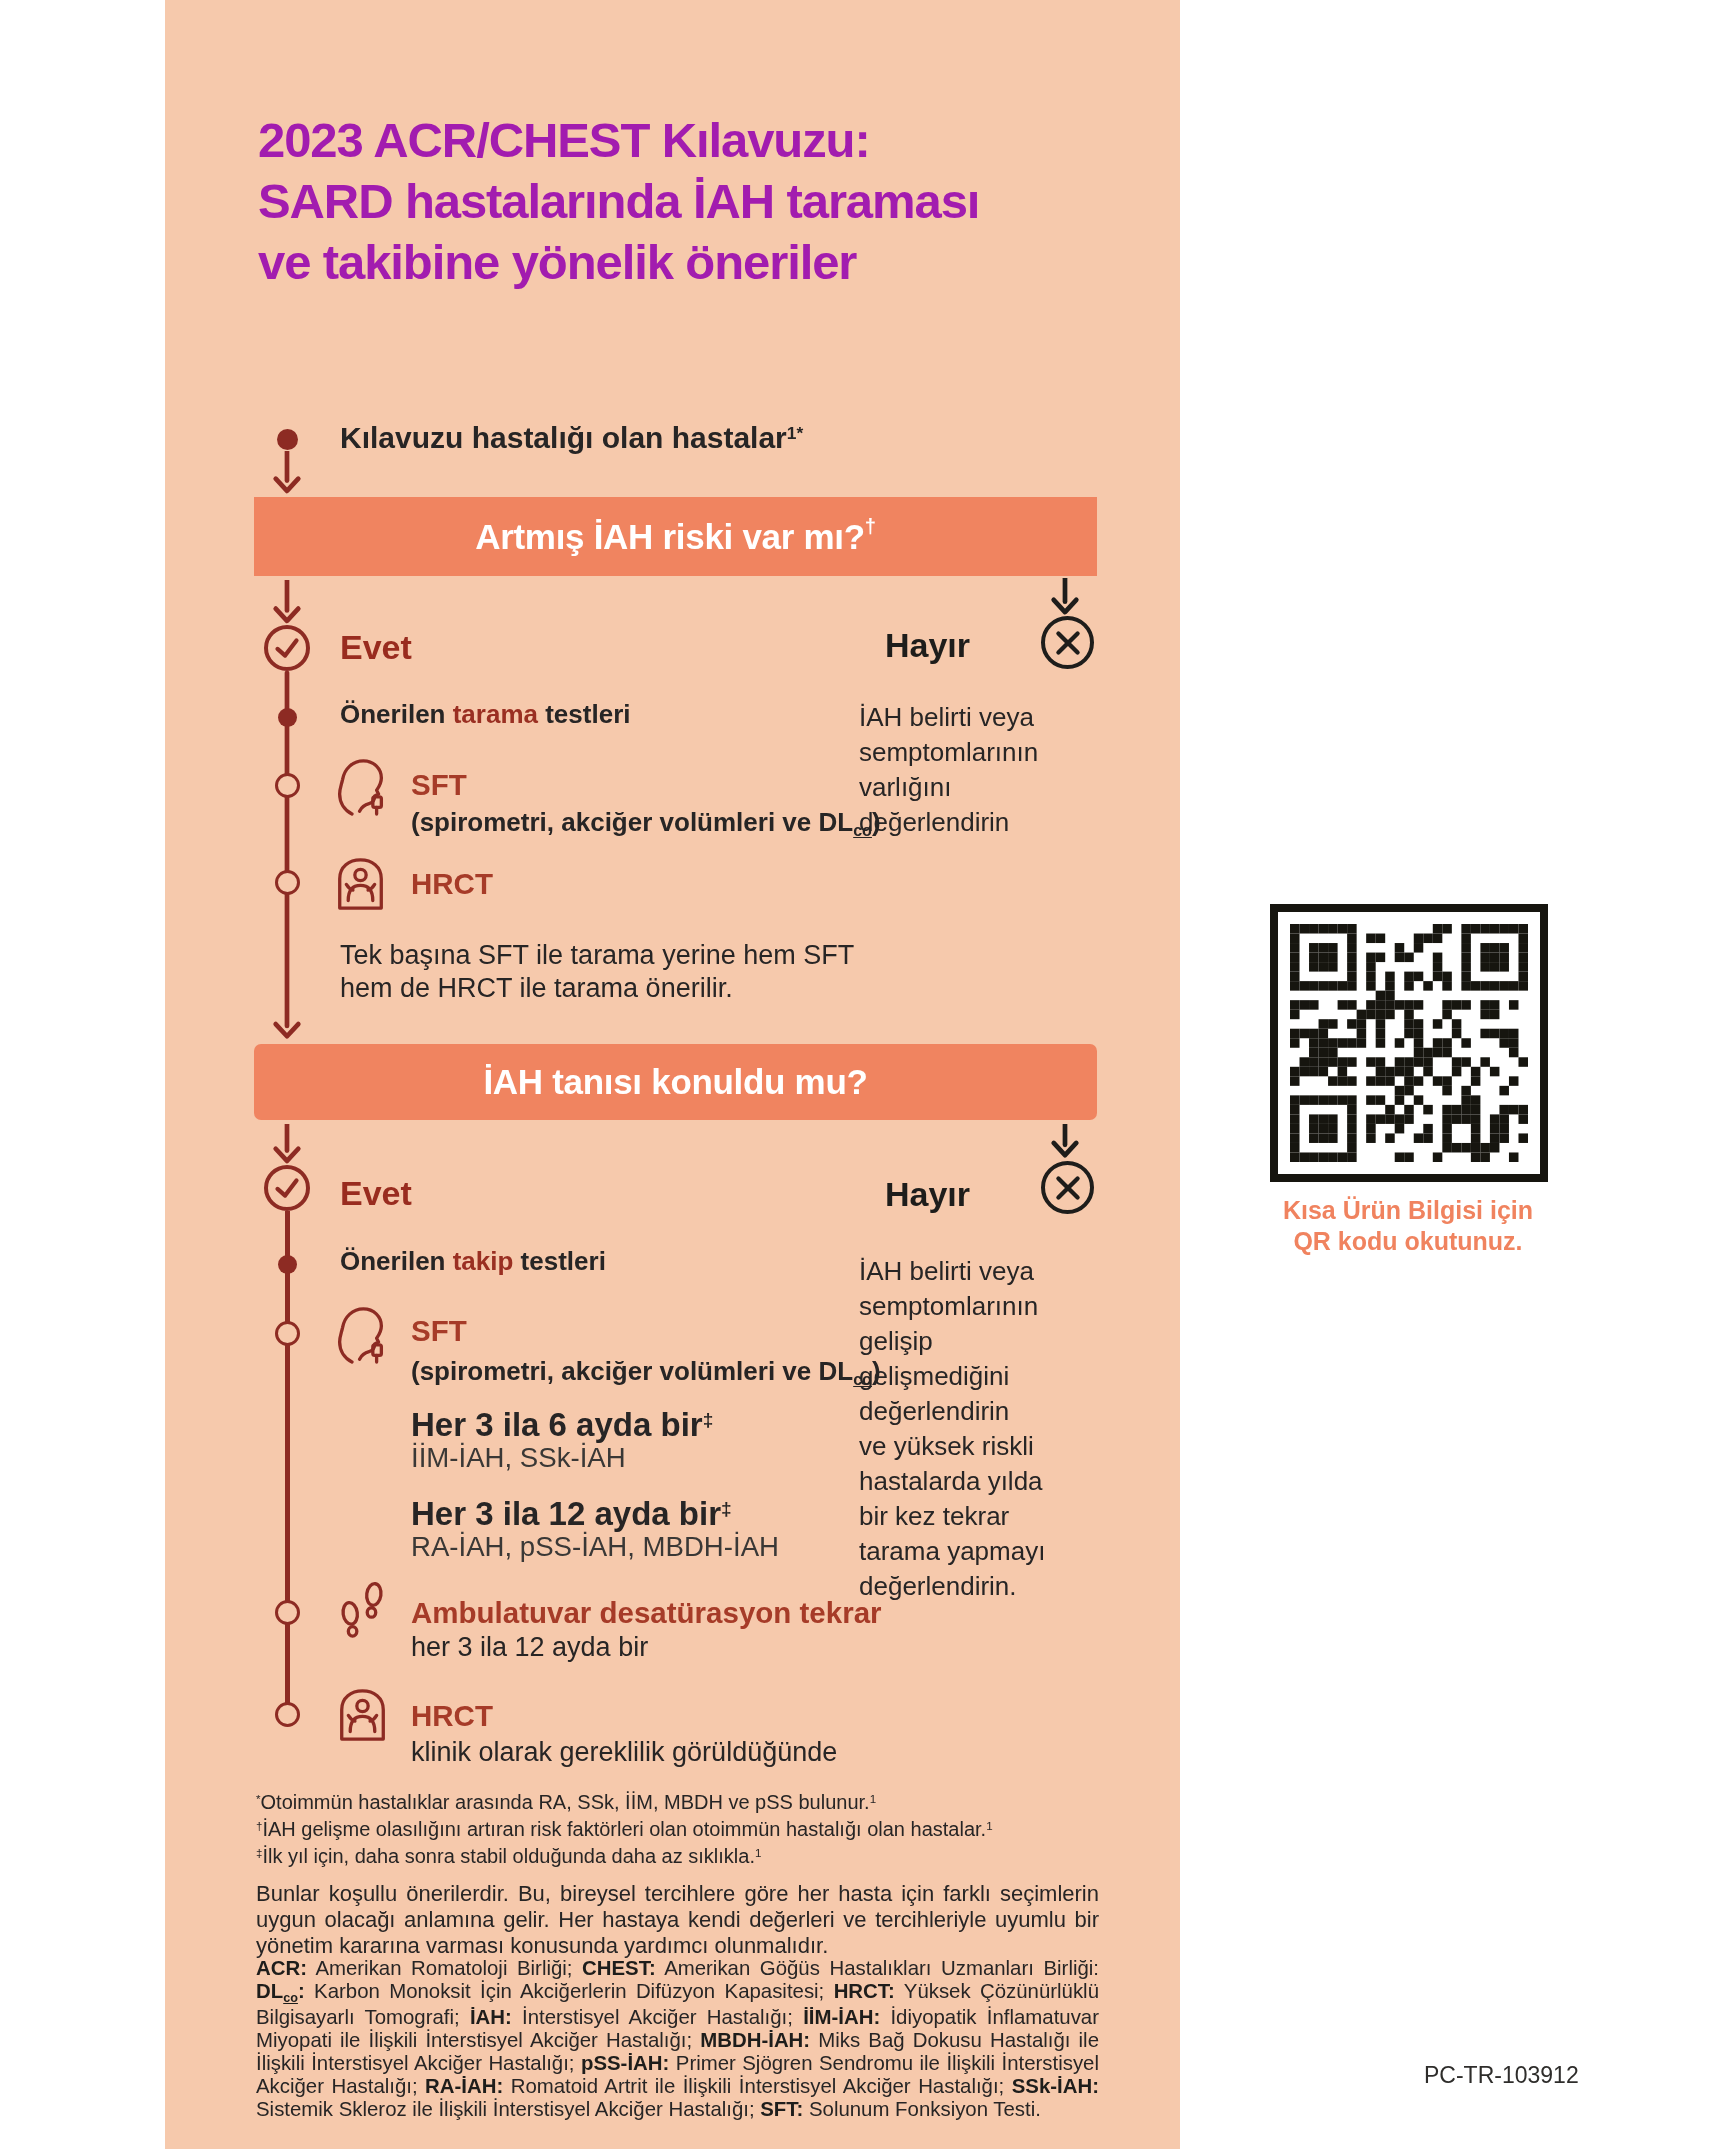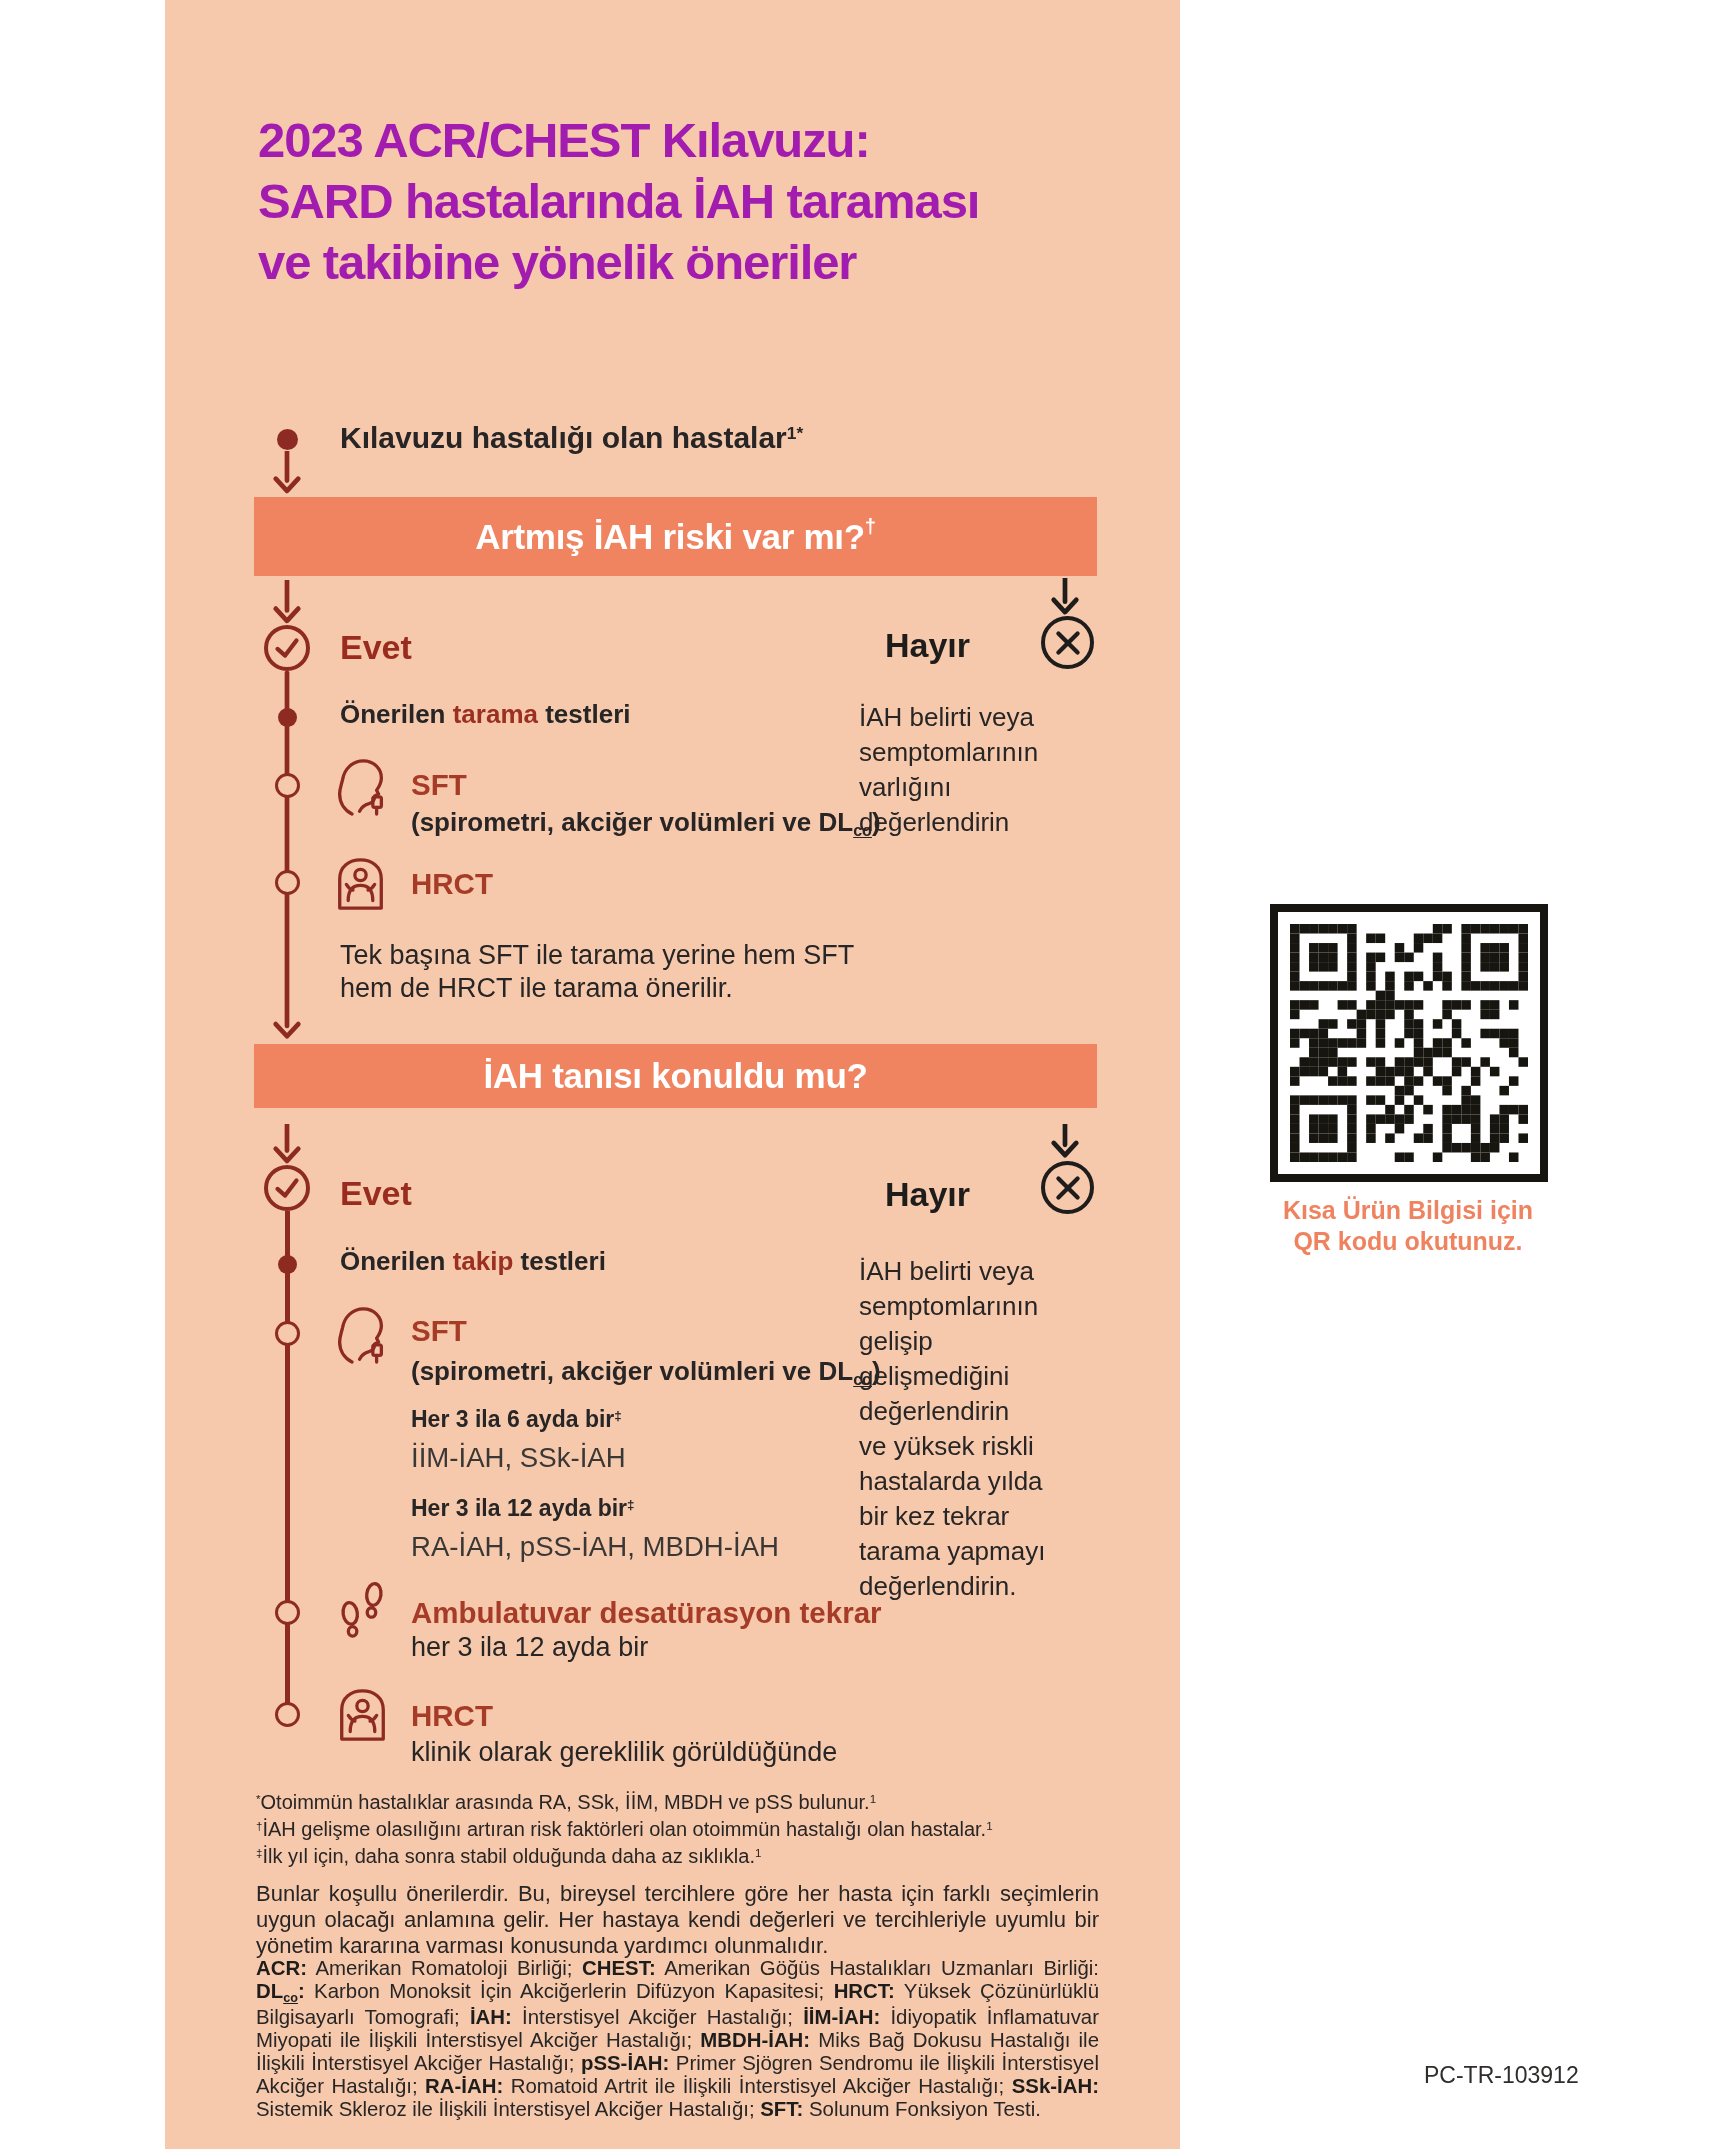--- a/index.html
+++ b/index.html
@@ -21,21 +21,21 @@
         box-sizing:border-box;display:flex;align-items:center;justify-content:center;}
   .circle-x{position:absolute;width:53px;height:53px;border:4.8px solid #1E1D1B;border-radius:50%;
         box-sizing:border-box;display:flex;align-items:center;justify-content:center;}
   .evet{position:absolute;font-size:34px;font-weight:bold;color:#992C1F;}
   .hayir{position:absolute;width:143px;text-align:left;font-size:34px;font-weight:bold;color:#1E1D1B;}
   .start-label{position:absolute;font-size:30px;font-weight:bold;color:#272525;white-space:nowrap;}
   .flow-header{position:absolute;font-size:26px;font-weight:bold;color:#272525;white-space:nowrap;}
   .flow-header .em{color:#9A2F22;}
   .test-title{position:absolute;font-size:29.5px;font-weight:bold;color:#A63B28;white-space:nowrap;}
   .test-sub{position:absolute;font-size:26px;font-weight:bold;color:#272525;white-space:nowrap;}
-  .freq-b{position:absolute;font-size:23px;font-weight:bold;color:#272525;white-space:nowrap;}
+  .freq-b{position:absolute;font-size:33px;font-weight:bold;color:#272525;white-space:nowrap;}
   .freq-d{position:absolute;font-size:27.6px;color:#3A3836;white-space:nowrap;}
   .plain{position:absolute;font-size:27px;color:#272525;white-space:nowrap;}
   .note{position:absolute;font-size:27px;line-height:33px;color:#272525;white-space:pre-line;}
   .rnote{position:absolute;width:240px;font-size:26px;line-height:35px;
          color:#272525;white-space:pre-line;}
   .sup{font-size:58%;position:relative;top:-0.5em;}
   .subsc{font-size:62%;position:relative;top:0.28em;text-decoration:underline;}
   .fnotes{position:absolute;font-size:20px;line-height:25px;color:#272525;white-space:nowrap;}
   .para{position:absolute;width:843px;font-size:22px;line-height:26px;color:#272525;text-align:justify;}
   .abbr{position:absolute;width:843px;font-size:20.4px;line-height:23px;color:#272525;text-align:justify;}
@@ -116,21 +116,21 @@
     <path d="M5,55 L5,24 C5,11 15,4 27,4 C39,4 49,11 49,24 L49,55 Z"></path>
     <circle cx="27" cy="20" r="6"></circle>
     <path d="M14,47 C14,35 20,31 27,31 C34,31 40,35 40,47"></path>
     <path d="M12,30 q3,5 7,6 M42,30 q-3,5 -7,6"></path>
   </svg>
   <div class="test-title" style="left:411px;top:867px;">HRCT</div>
 
   <div class="note" style="left:340px;top:939px;">Tek başına SFT ile tarama yerine hem SFT
 hem de HRCT ile tarama önerilir.</div>
 
-  <div class="banner" style="top:1044px;height:64px;">
+  <div class="banner" style="top:1044px;height:76px;border-radius:7px;">
     <span>İAH tanısı konuldu mu?</span>
   </div>
 
   <svg class="ar blk" style="left:1049px;top:578px;" width="32" height="38" viewBox="0 0 34 40">
     <line x1="17" y1="0" x2="17" y2="25"></line>
       <path d="M5,23 L17,36 L29,23"></path>
   </svg>
   <div class="hayir" style="left:885px;top:626px;">Hayır</div>
   <div class="circle-x" style="left:1041px;top:616px;">
     <svg class="glyph" width="44" height="44" viewBox="0 0 46 46" style="stroke:#1E1D1B;stroke-width:4.5;">

